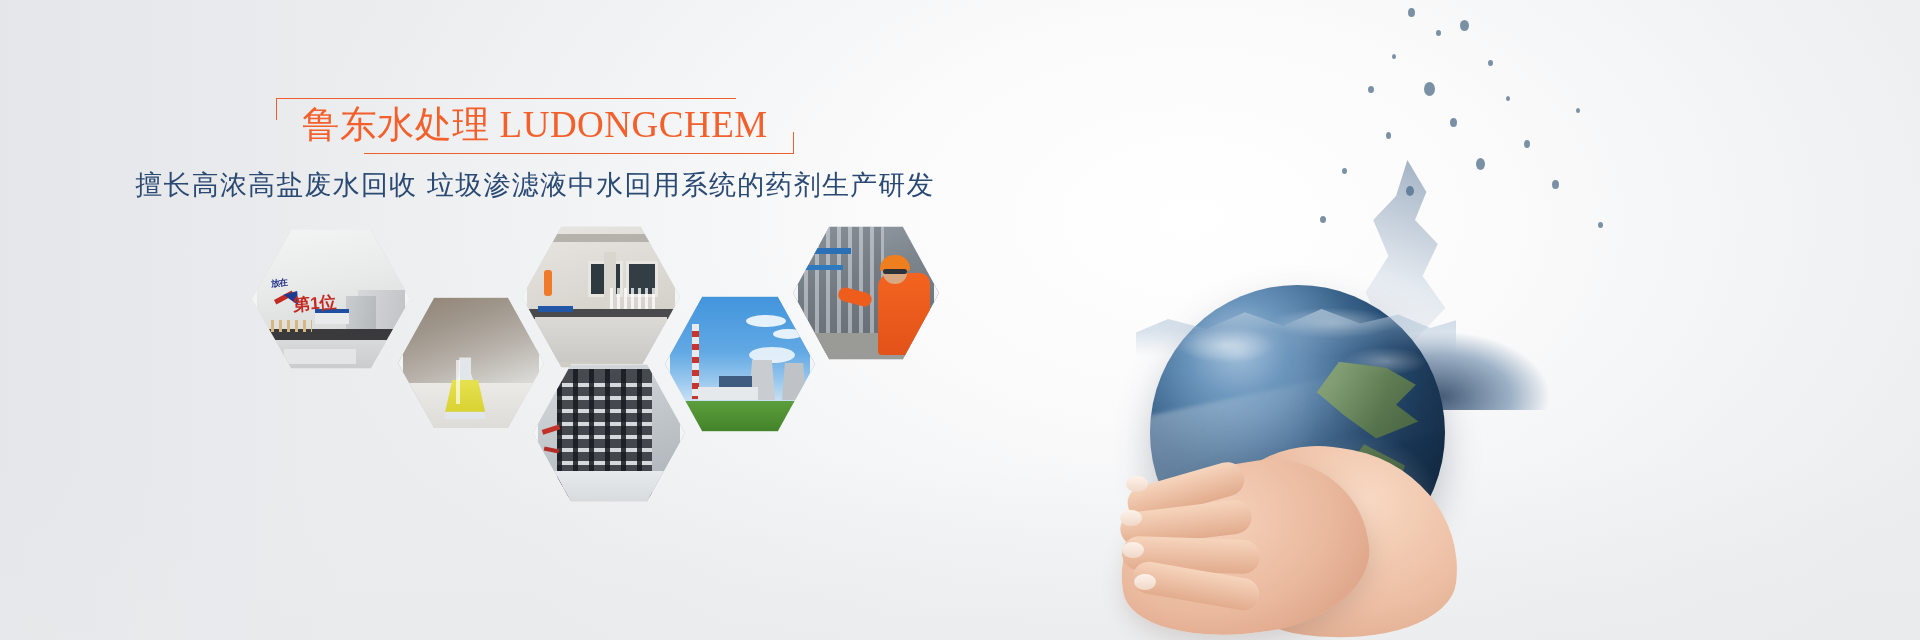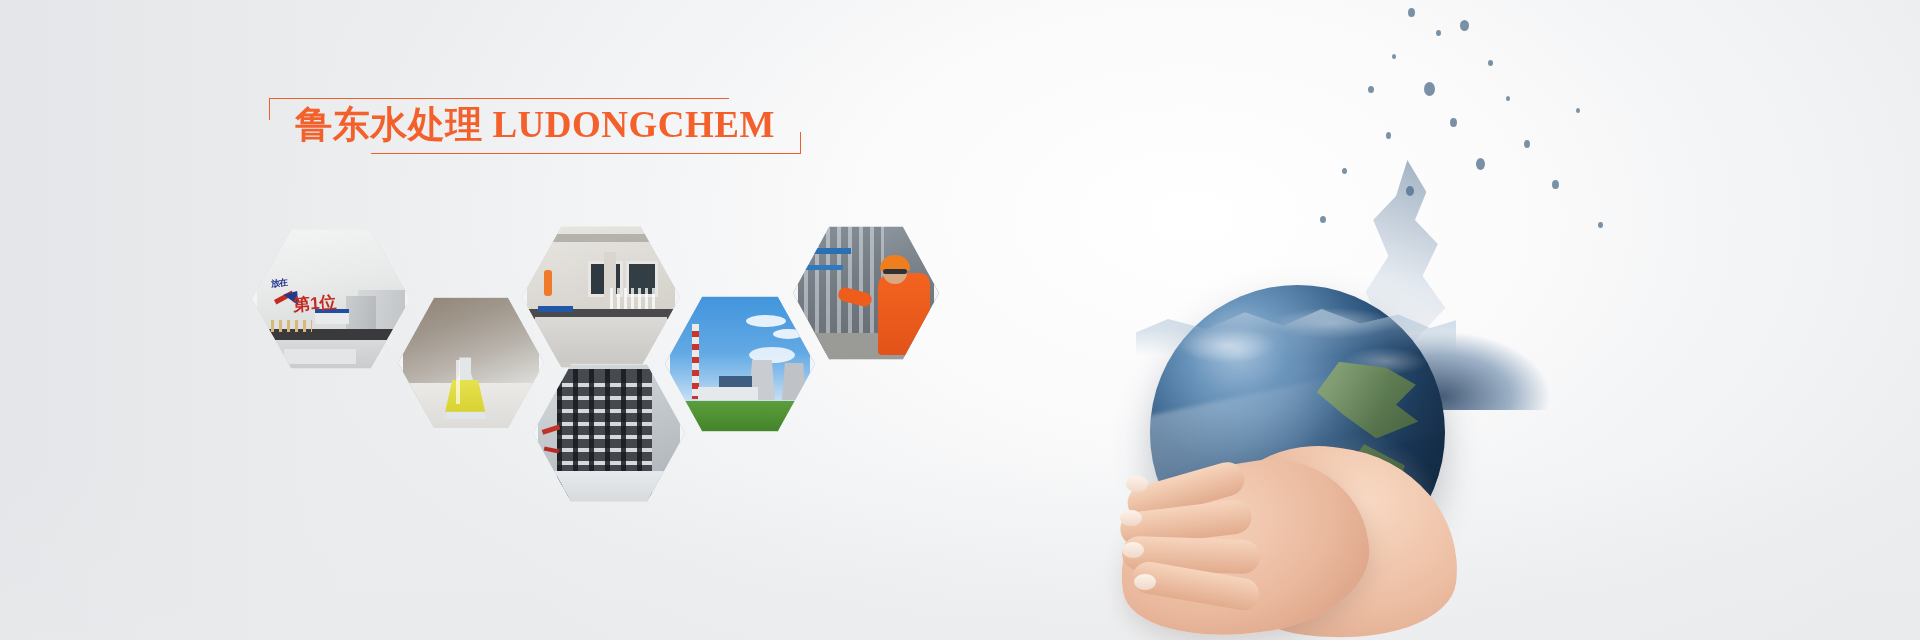--- a/index.html
+++ b/index.html
@@ -33,21 +33,21 @@
   .headline{
     position:absolute; left:0; top:98px; width:1070px;
     text-align:center; z-index:20;
   }
   .title-wrap{
     display:inline-block; position:relative;
     padding:4px 26px 6px 26px;
   }
   .title-text{
     font-family:"Liberation Serif", serif;
-    font-size:37px; font-weight:700;
+    font-size:37px; font-weight:400;
     color:#f4602c; letter-spacing:.5px; white-space:nowrap;
     line-height:46px;
   }
   
   .brk{ position:absolute; }
   .brk-tl{ left:0; top:0; width:460px; height:22px;
     border-top:1.6px solid #ef5f2c; border-left:1.6px solid #ef5f2c; }
   .brk-br{ right:0; bottom:0; width:430px; height:22px;
     border-bottom:1.6px solid #ef5f2c; border-right:1.6px solid #ef5f2c; }
 
@@ -272,20 +272,21 @@
 <div class="banner">
 
   <div class="vignette-left"></div>
 
   <div class="headline">
     <div class="title-wrap">
       <span class="brk brk-tl"></span>
       <span class="brk brk-br"></span>
       <div class="title-text">鲁东水处理 LUDONGCHEM</div>
     </div>
+    <div class="subtitle">擅长高浓高盐废水回收 垃圾渗滤液中水回用系统的药剂生产研发</div>
   </div>
 
   <div class="hex-cluster">
 
     <div class="hex h1">
       <div class="inner">
         <div class="sky"></div>
         <div class="cab"></div>
         <div class="cab2"></div>
         <div class="mach"></div>

